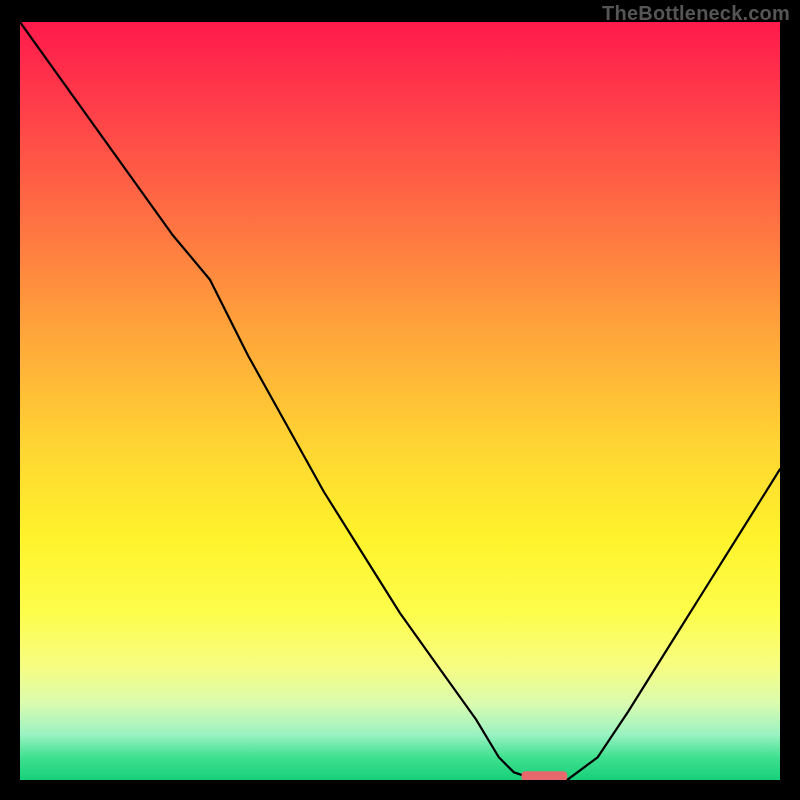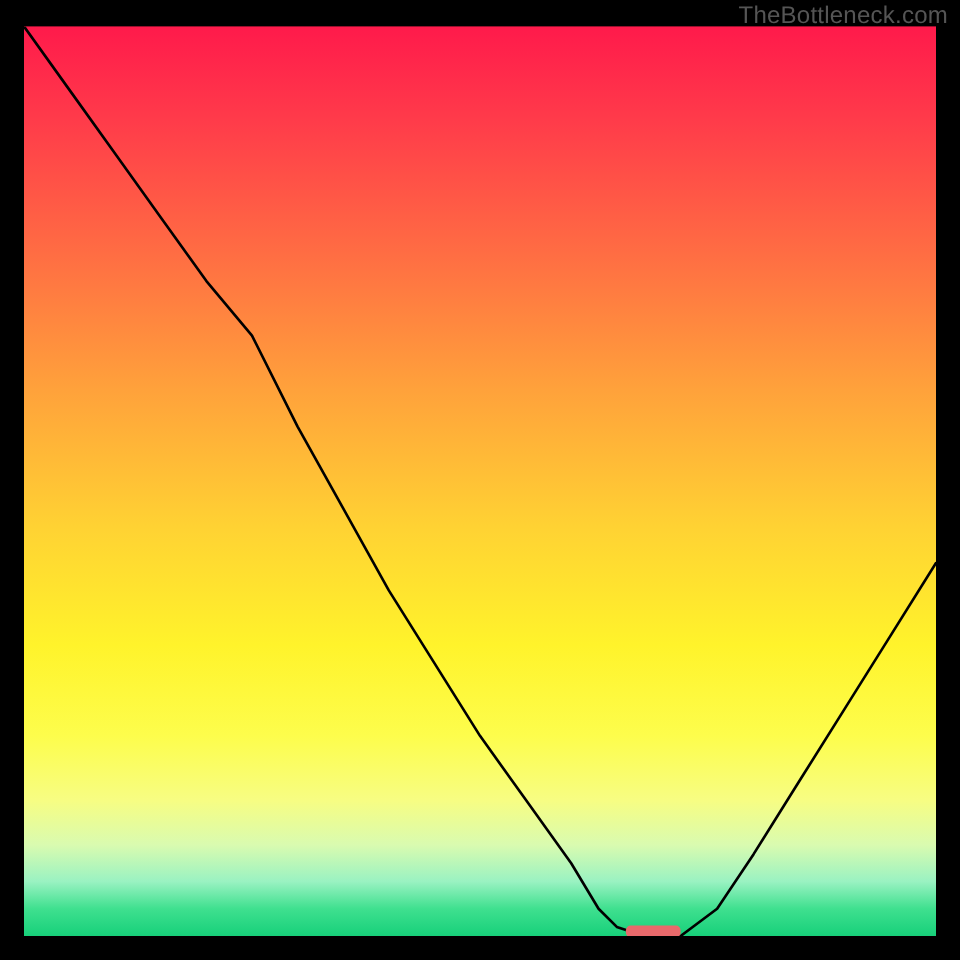--- a/index.html
+++ b/index.html
@@ -38,21 +38,21 @@
       #3fe08f 97%,
       #17d07a 100%
     );
   }
   .watermark {
     position: absolute;
     top: 2px;
     right: 10px;
     color: #555;
     font-size: 20px;
-    font-weight: 400;
+    font-weight: 700;
     letter-spacing: 0.2px;
     user-select: none;
   }
   svg.curve {
     position: absolute;
     left: 0;
     top: 0;
     width: 760px;
     height: 758px;
     pointer-events: none;

